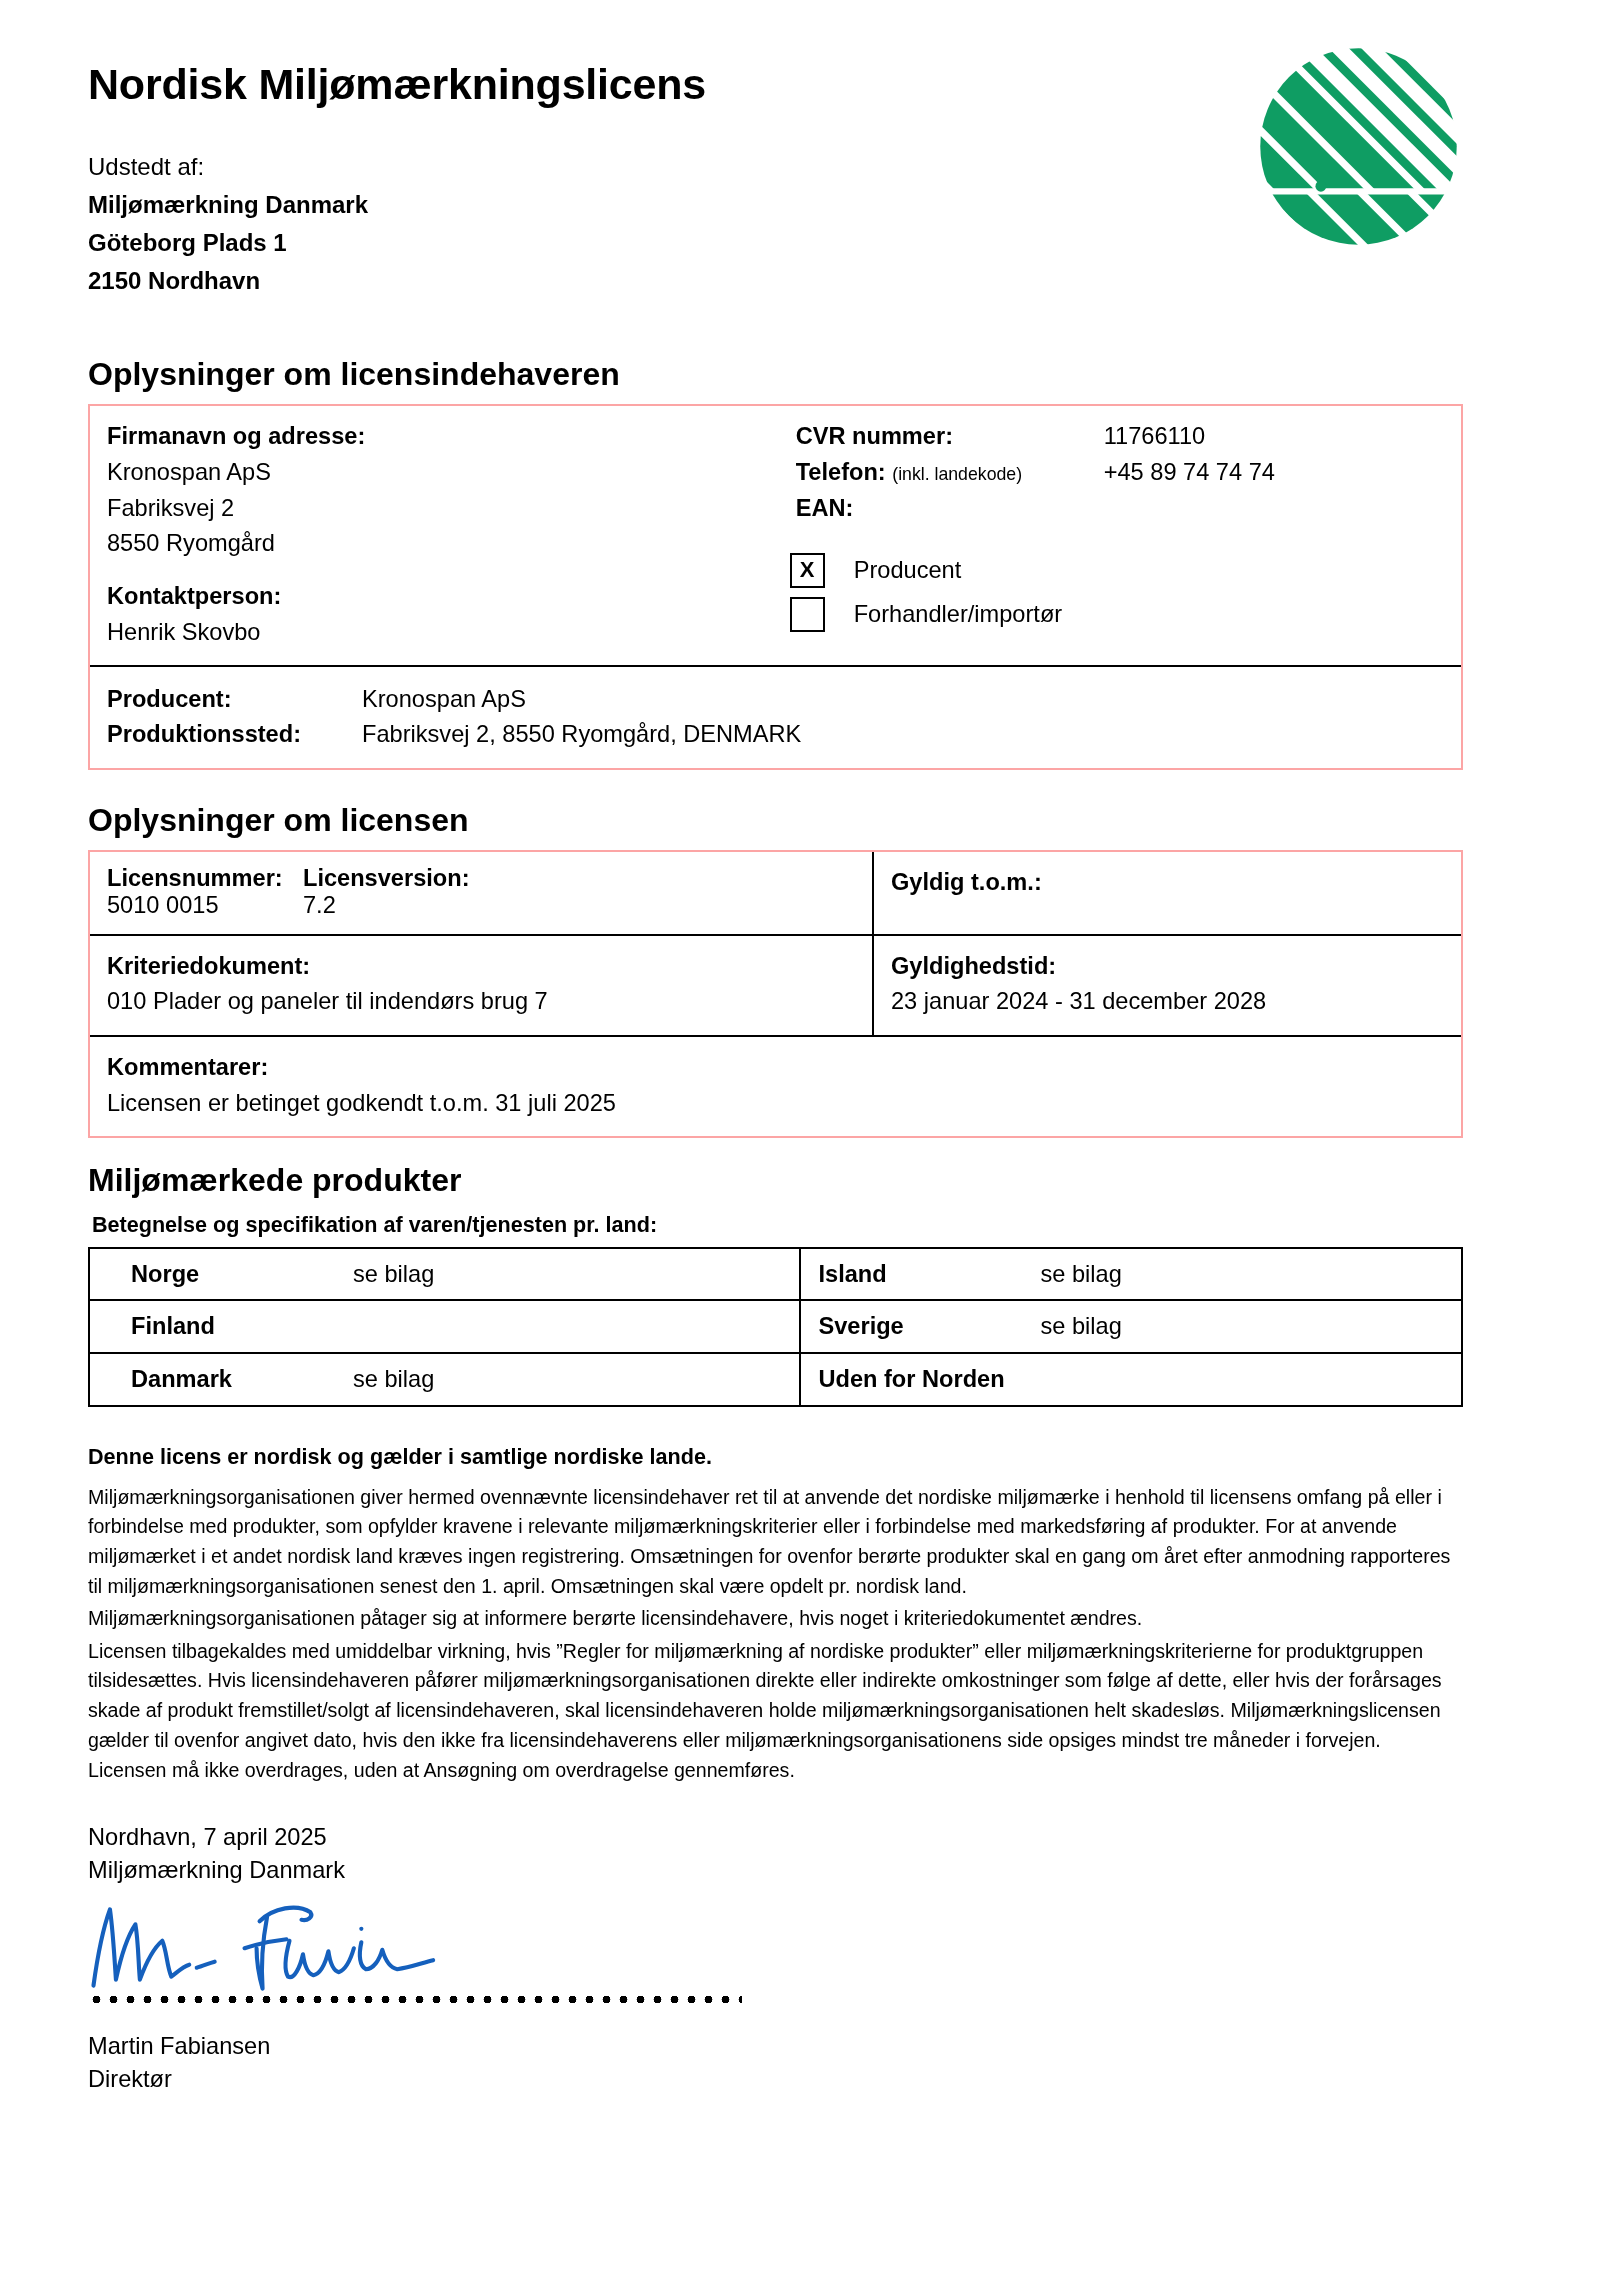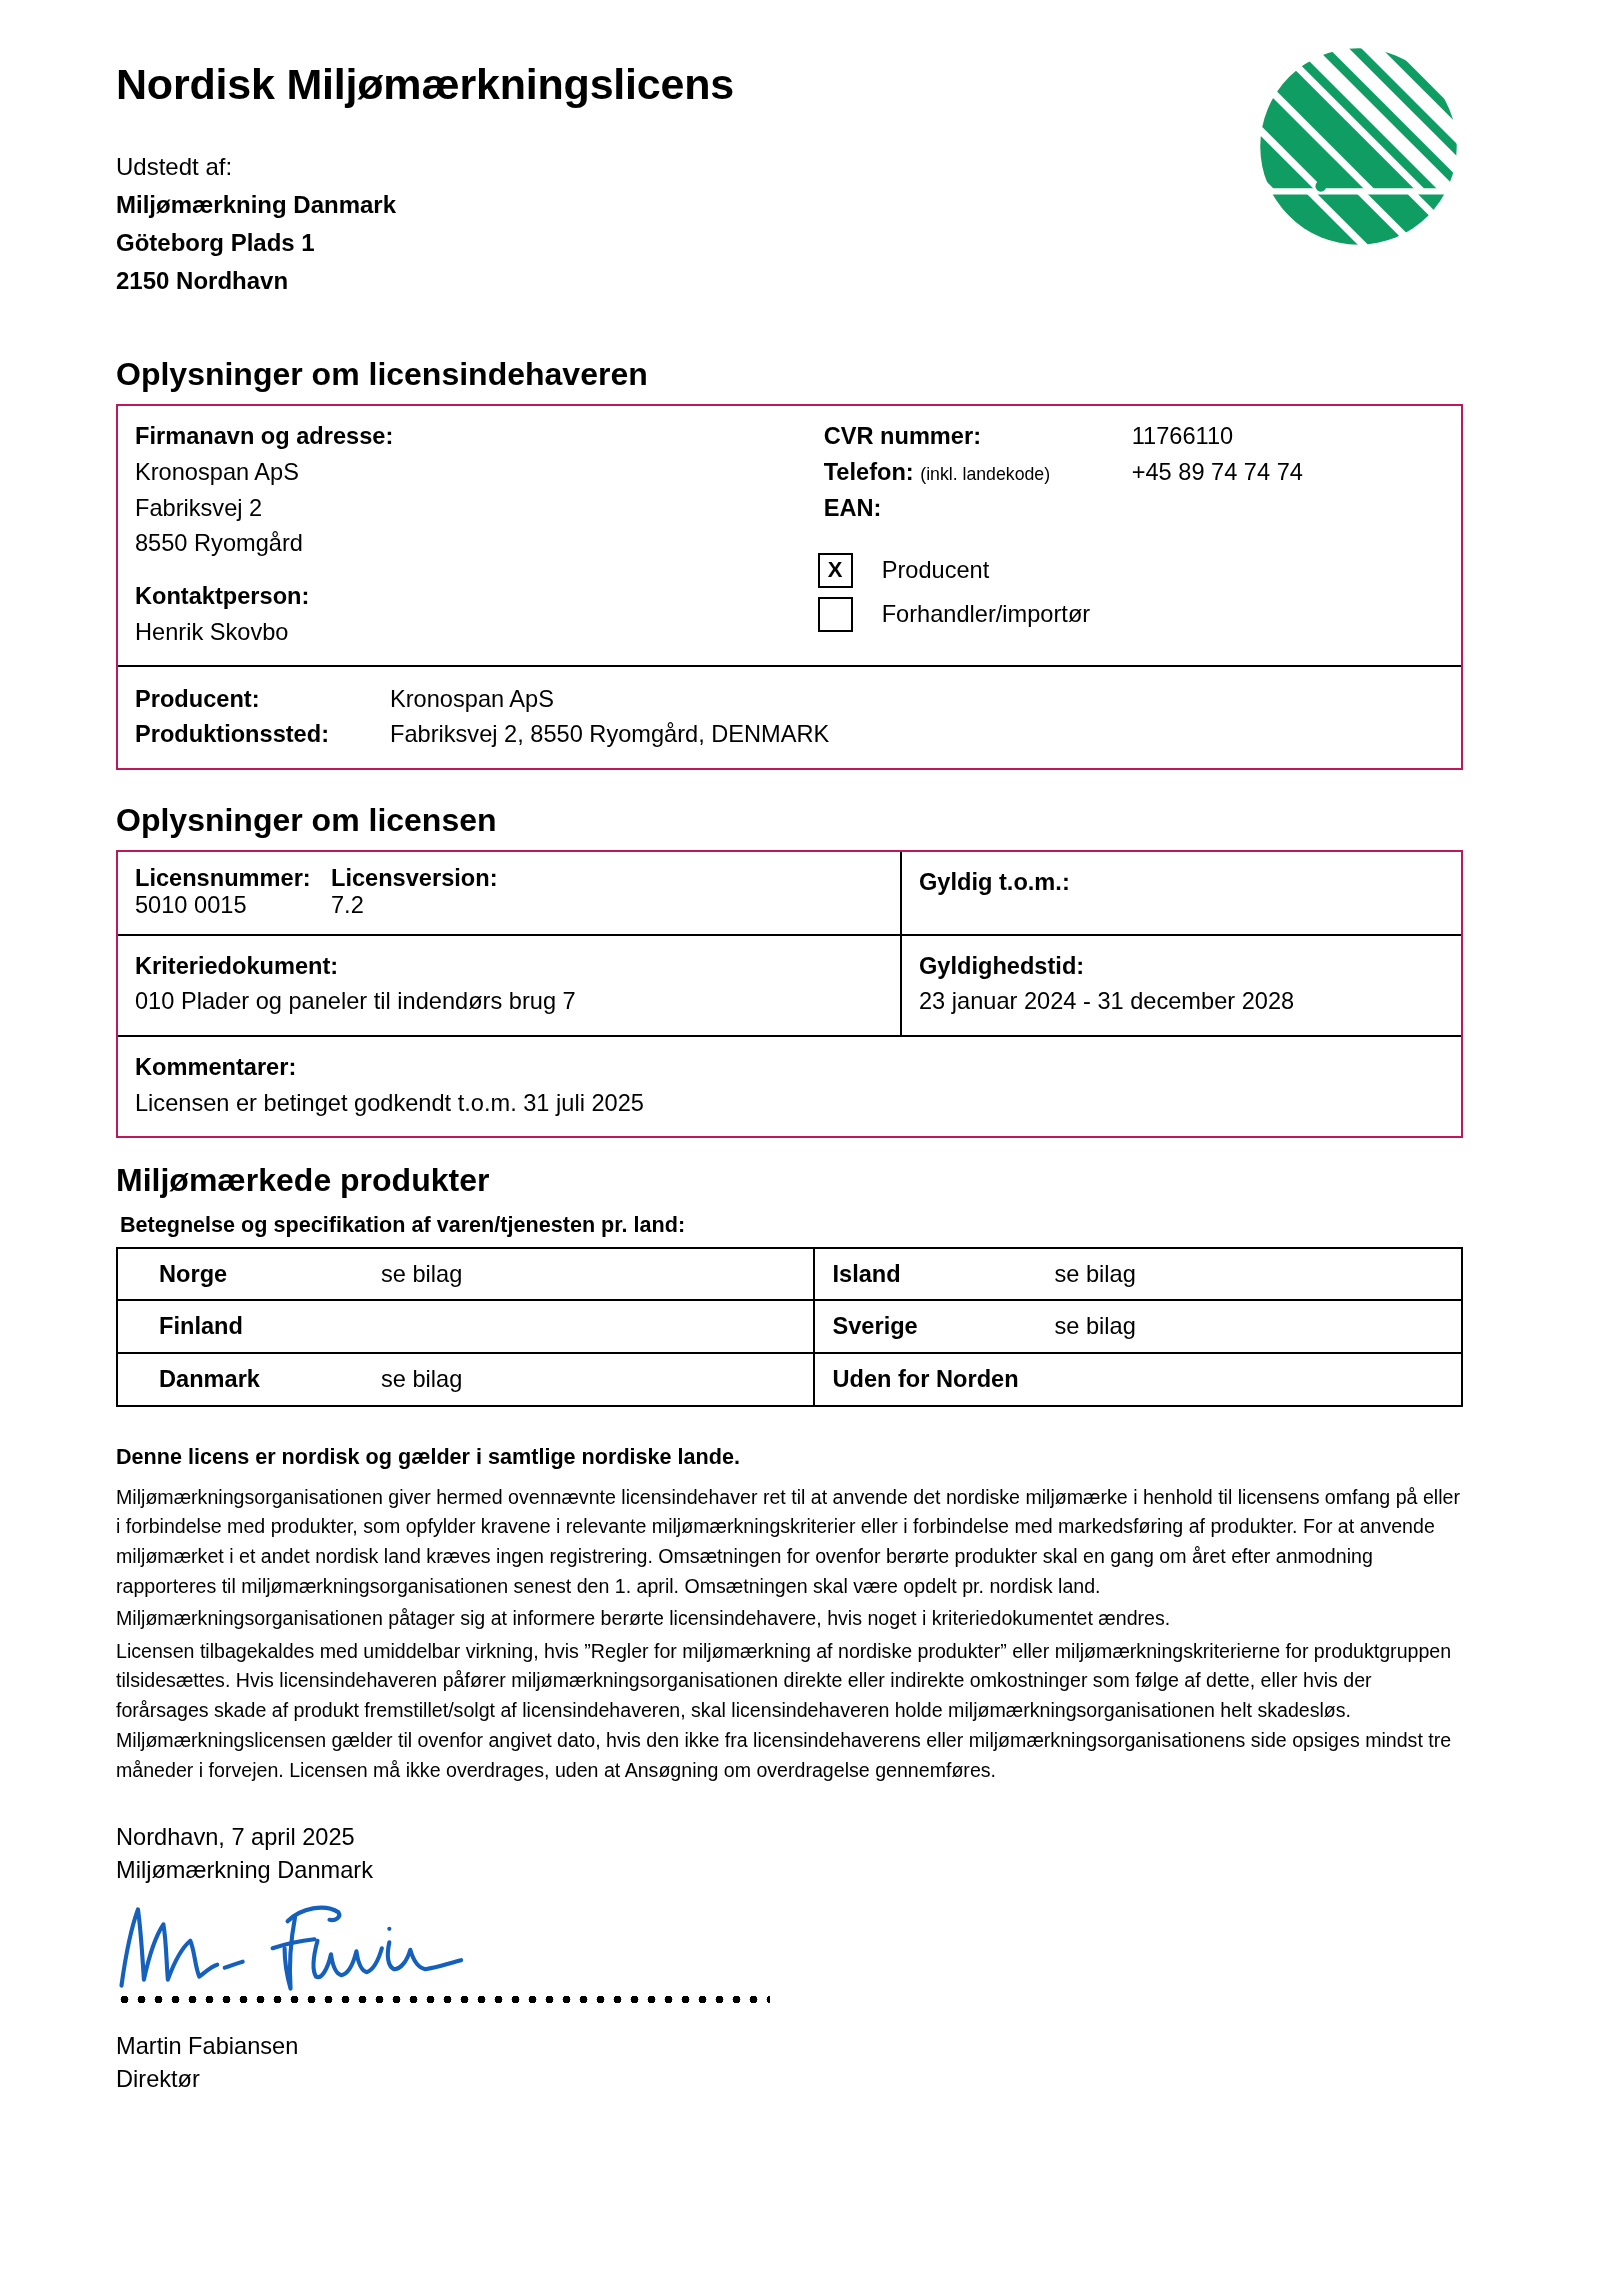--- a/index.html
+++ b/index.html
@@ -13,21 +13,21 @@
     height: 2295px;
     font-family: "Liberation Sans", sans-serif;
     color: #000000;
     -webkit-font-smoothing: antialiased;
   }
   .page {
     position: relative;
     width: 1623px;
     height: 2295px;
     box-sizing: border-box;
-    padding: 62px 160px 0 116px;
+    padding: 62px 160px 0 88px;
   }
 
   
   .doc-header {
     position: relative;
     min-height: 262px;
   }
   .doc-title {
     font-size: 43px;
     font-weight: bold;
@@ -55,21 +55,21 @@
     font-size: 32px;
     font-weight: bold;
     margin: 31px 0 10.5px 0;
     line-height: 1.2;
   }
   .section-heading.tight { margin-top: 23.6px; }
 
   
   .tbl {
     width: 100%;
-    border: 2px solid #be185d;
+    border: 2px solid #fca5a5;
     border-collapse: collapse;
     box-sizing: border-box;
   }
   .tbl .band {
     border-bottom: 2px solid #000;
   }
   .tbl .band:last-child { border-bottom: none; }
 
   .row2 {
     display: flex;

